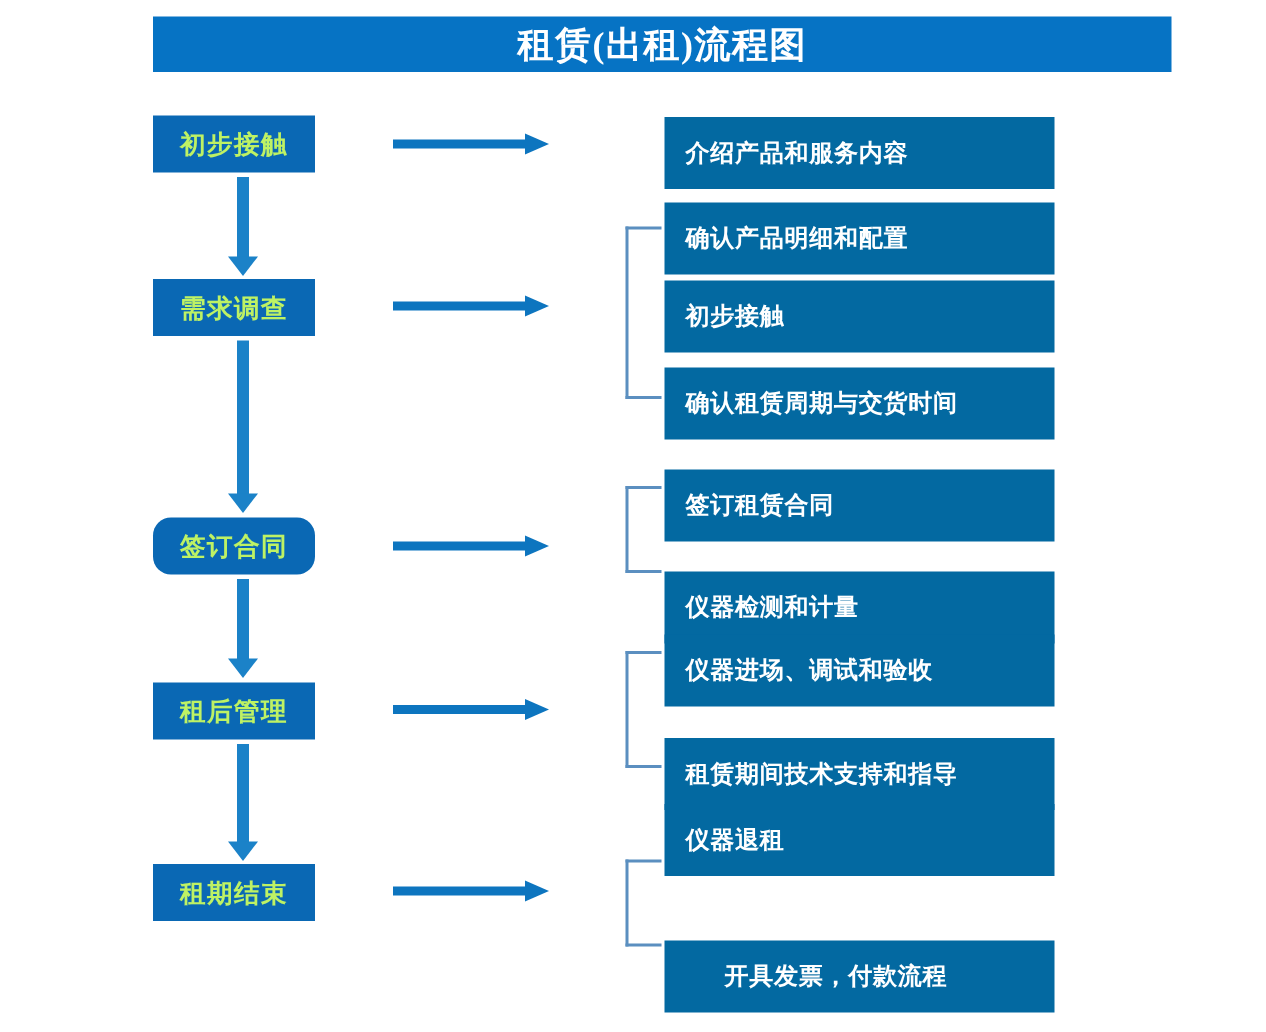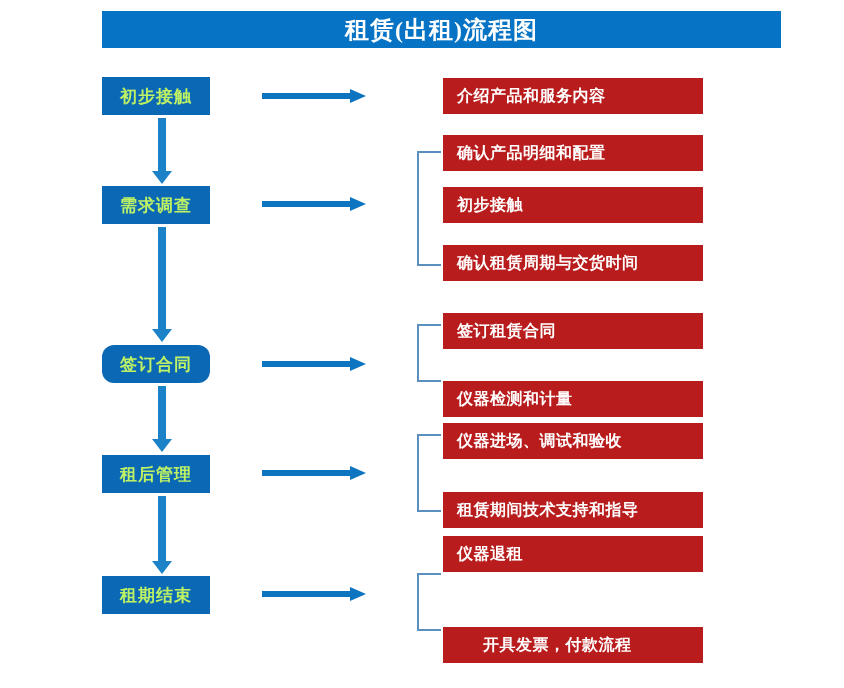--- a/index.html
+++ b/index.html
@@ -51,22 +51,22 @@
     align-items: center;
     justify-content: center;
     letter-spacing: 1px;
   }
 
   
   .detail-box {
     position: absolute;
     left: 443px;
     width: 260px;
-    height: 36px;
-    background: #b91c1c;
+    height: 48px;
+    background: #0369a1;
     color: #ffffff;
     font-size: 16px;
     font-weight: bold;
     display: flex;
     align-items: center;
     padding-left: 14px;
     box-sizing: border-box;
     letter-spacing: 0.5px;
   }
 

